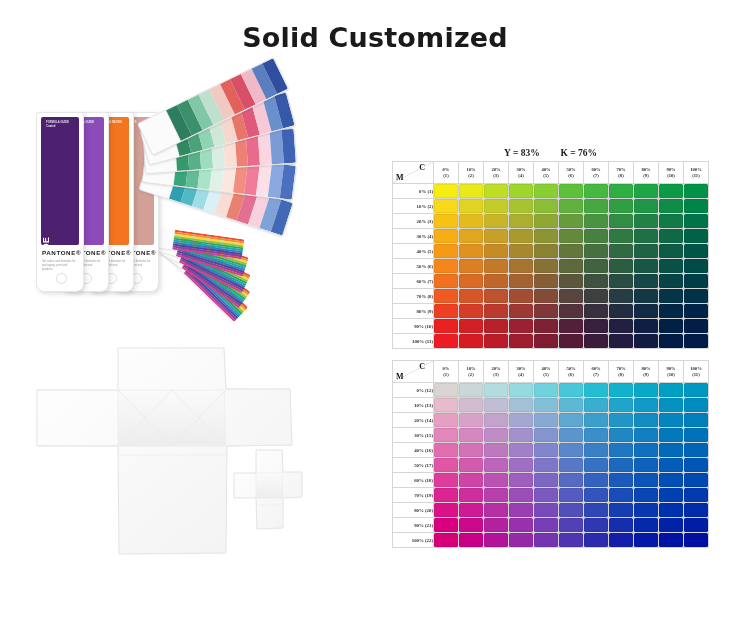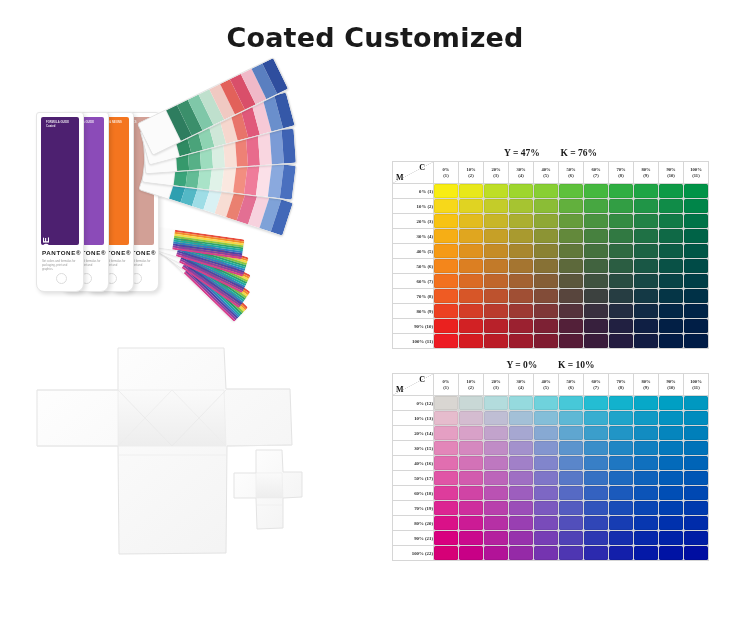--- a/index.html
+++ b/index.html
@@ -107,21 +107,21 @@
   td.cell .sw{
     width:100%;height:100%;border-radius:1.5px;
     box-shadow:inset 0 0 0 .4px rgba(0,0,0,.12);
   }
 </style>
 </head>
 <body>
 
 <div class="page">
 
-  <div class="title">Coated Customized</div>
+  <div class="title">Solid Customized</div>
 
   <div class="guides">
     <div class="fanwrap" id="fanwrap">
         <div class="fan-card" style="transform: rotate(-26deg); top: 6px; z-index: 20;">
           <div class="lip"></div>
           <div class="sw" style="background: rgb(46, 125, 95);"></div>
           <div class="sw" style="background: rgb(59, 143, 107);"></div>
           <div class="sw" style="background: rgb(127, 199, 168);"></div>
           <div class="sw" style="background: rgb(191, 224, 205);"></div>
           <div class="sw" style="background: rgb(240, 201, 194);"></div>
@@ -337,21 +337,21 @@
     </g>
     <g>
       <path d="M222 105 L248 105 L249 127 L268 127 L268 152 L249 153 L249 183 L223 184 L222 153 L200 153 L200 128 L222 128 Z" fill="url(#pg1)" stroke="#e3e3e3" stroke-width="1"></path>
       <path d="M222 128 L248 128 L249 153 L222 153 Z" fill="url(#pg2)" stroke="#ececec" stroke-width=".7"></path>
       <path d="M223 160 L249 160" fill="none" stroke="#eeeeee" stroke-width=".7"></path>
     </g>
   </svg>
 
   <div class="chart" id="chart-top" style="left:392px;top:148px;">
     <div class="chead">
-      <span>Y = 47%</span>
+      <span>Y = 83%</span>
       <span class="gap"></span>
       <span>K = 76%</span>
     </div>
     <table class="grid">
         <thead>
           <tr>
             <th class="corner">
               <div class="diag"></div>
               <span class="cm">M</span>
               <span class="cc">C</span>
@@ -797,25 +797,20 @@
             </td>
             <td class="cell">
               <div class="sw" style="background: rgb(0, 28, 70);"></div>
             </td>
           </tr>
         </tbody>
       </table>
   </div>
 
   <div class="chart" id="chart-bottom" style="left:392px;top:360px;">
-    <div class="chead">
-      <span>Y = 0%</span>
-      <span class="gap"></span>
-      <span>K = 10%</span>
-    </div>
     <table class="grid">
         <thead>
           <tr>
             <th class="corner">
               <div class="diag"></div>
               <span class="cm">M</span>
               <span class="cc">C</span>
             </th>
             <th class="colh">
               <div>0%</div>

